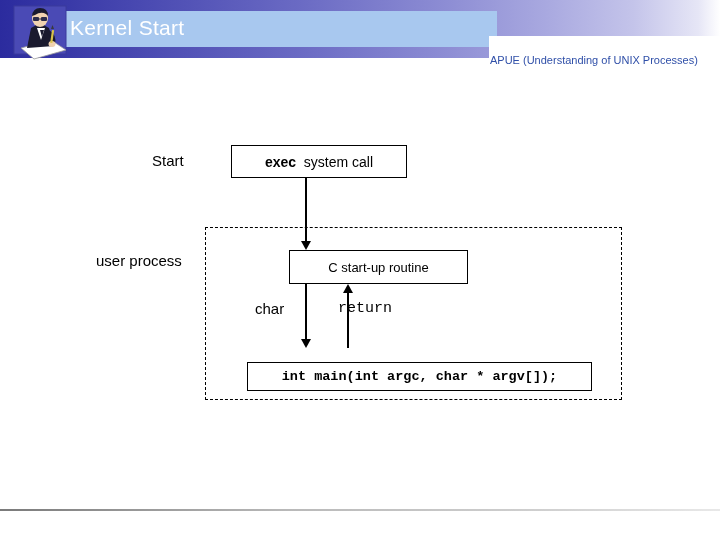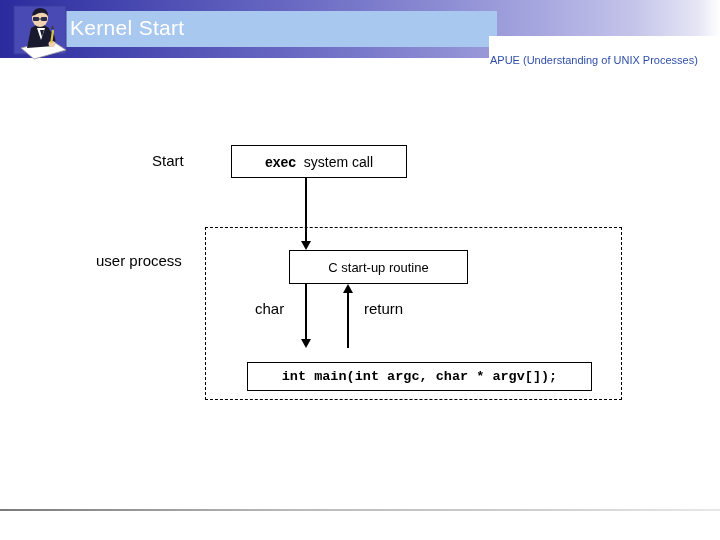--- a/index.html
+++ b/index.html
@@ -63,21 +63,21 @@
   }
   .lbl {
     position: absolute;
     font-size: 15px;
     color: #000000;
     white-space: nowrap;
   }
   #kernel-label   { left: 152px; top: 94px; }
   #userproc-label { left: 88px;  top: 194px; margin-left: 8px; }
   #call-label     { left: 255px; top: 242px; }
-  #return-label   { left: 364px; top: 242px; }
+  #return-label   { left: 338px; top: 242px; font-family: Liberation Mono, monospace; }
 
   .solid-box {
     position: absolute;
     border: 1.6px solid #000000;
     background: #ffffff;
     box-sizing: border-box;
     display: flex;
     align-items: center;
     justify-content: center;
     color: #000000;

